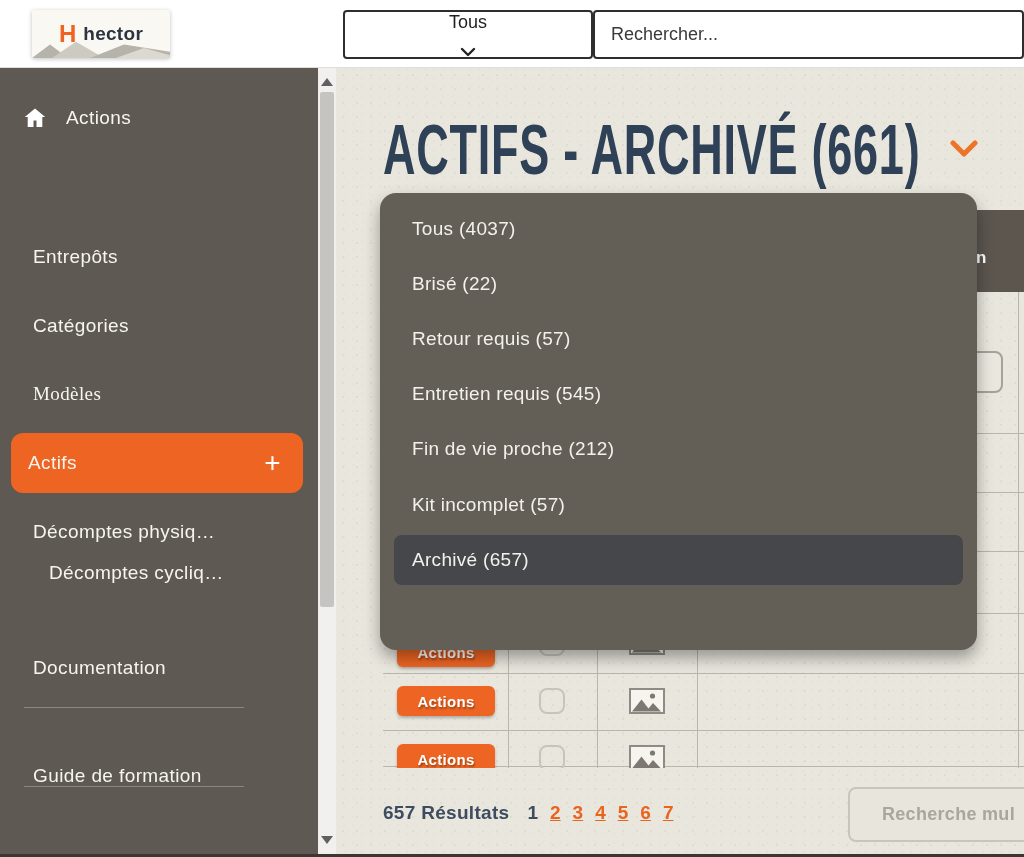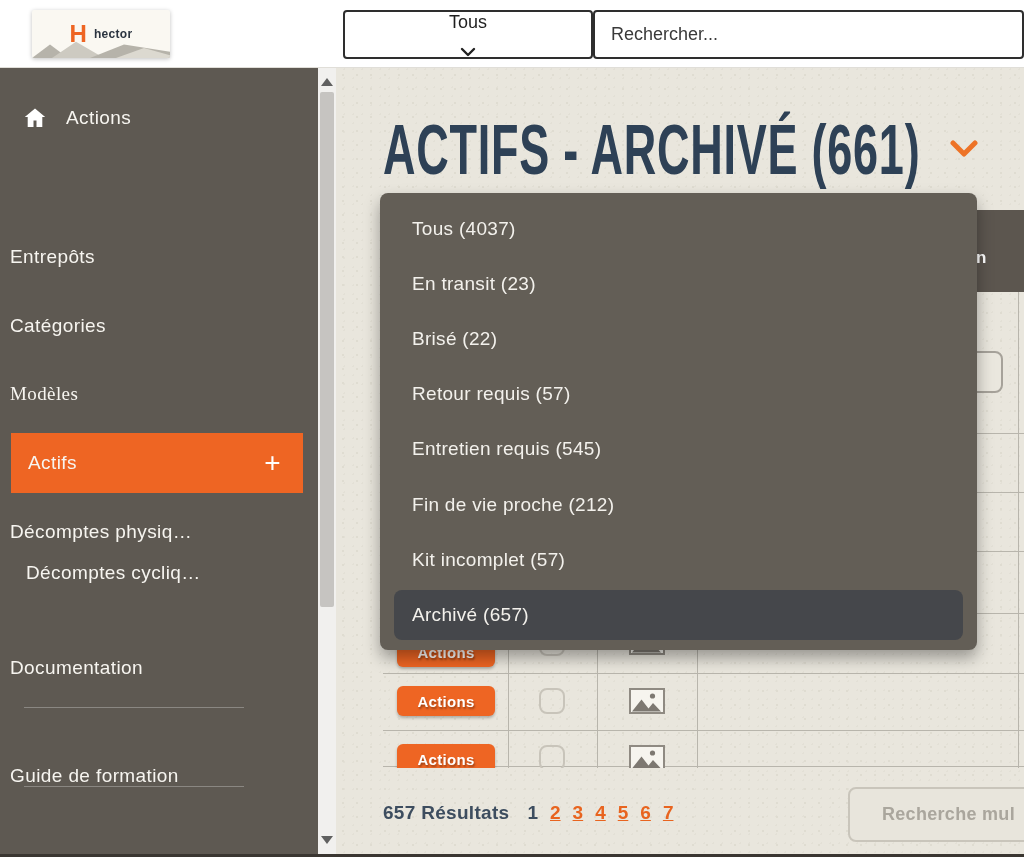--- a/index.html
+++ b/index.html
@@ -21,40 +21,40 @@
     width:1024px;height:857px;position:relative;overflow:hidden;
     font-family:"Liberation Sans","DejaVu Sans",sans-serif;
     background:#ffffff;
   }
   
   .topbar{position:absolute;left:0;top:0;width:1024px;height:68px;background:#ffffff;border-bottom:1px solid #e0ded8;z-index:60;}
   .logo-card{position:absolute;left:32px;top:10px;width:138px;height:48px;background:#faf8f2;border-radius:2px;
     box-shadow:0 1px 4px rgba(0,0,0,.25);overflow:hidden;}
   .logo-inner{position:absolute;left:0;top:0;width:100%;height:100%;display:flex;align-items:center;justify-content:center;gap:7px;}
   .logo-mark{color:var(--orange);font-size:24px;font-weight:700;line-height:1;}
-  .logo-text{color:#2b3440;font-size:12px;font-weight:700;letter-spacing:.3px;}
+  .logo-text{color:#2b3440;font-size:19px;font-weight:700;letter-spacing:.3px;}
   .logo-mtns{position:absolute;left:0;bottom:0;width:138px;height:18px;}
   .scope-select{position:absolute;left:343px;top:10px;width:250px;height:49px;background:#fff;border:2px solid #2e2e2e;border-radius:4px;
     display:flex;align-items:center;padding:0 14px;cursor:pointer;flex-direction:column;}
   .scope-value{font-size:18px;color:#1f1f1f;flex:1;}
   .search-input{position:absolute;left:593px;top:10px;width:431px;height:49px;background:#fff;border:2px solid #2e2e2e;border-radius:4px;
     padding:0 16px;font-size:18px;color:#1f1f1f;font-family:"Liberation Sans","DejaVu Sans",sans-serif;}
   .search-input::placeholder{color:#3a3a3a;opacity:1;}
   
   .sidebar{position:absolute;left:0;top:68px;width:318px;height:786px;background:var(--sb-bg);z-index:40;}
   .sb-item{position:absolute;left:0;width:318px;height:40px;display:flex;align-items:center;color:var(--sb-text);
-    font-size:19px;letter-spacing:.4px;padding-left:10px;cursor:pointer;}
+    font-size:19px;letter-spacing:.4px;padding-left:33px;cursor:pointer;}
   .sb-item.has-icon{padding-left:22px;}
   .sb-item.has-icon .sb-label{margin-left:18px;}
   .sb-icon{width:26px;height:26px;display:inline-flex;align-items:center;justify-content:center;flex:0 0 26px;}
   .sb-icon svg{width:24px;height:24px;}
   .sb-trail{position:absolute;right:28px;display:inline-flex;align-items:center;}
   .sb-trail svg{width:18px;height:12px;}
   .sb-item.active-dark{left:11px;width:292px;height:64px;background:var(--sb-active-dark);border-radius:6px;padding-left:11px;}
-  .sb-item.active-orange{left:11px;width:292px;height:60px;background:var(--orange);border-radius:0;padding-left:17px;}
+  .sb-item.active-orange{left:11px;width:292px;height:60px;background:var(--orange);border-radius:12px;padding-left:17px;}
   .sb-plus{position:absolute;right:22px;font-size:28px;font-weight:400;color:#fff;line-height:1;}
   .sb-divider{position:absolute;left:24px;width:220px;height:1px;background:rgba(255,255,255,.28);}
   .p0{top:30px;}.p1{top:84px;}.p2{top:169px;}.p3{top:238px;}.p4{top:306px;font-family:Liberation Serif, serif;}
   .p5{top:365px;}.p6{top:444px;}.p7{top:485px;margin-left:16px;}.p8{top:580px;}
   .p9{top:639px;}.p10{top:688px;}.p11{top:718px;}.p12{top:736px;}
   
   .sb-scroll{position:absolute;left:318px;top:68px;width:18px;height:786px;background:#f1f0ee;z-index:45;}
   .sb-thumb{position:absolute;left:2px;top:24px;width:14px;height:515px;background:#c6c4c1;border-radius:2px;cursor:pointer;}
   .arr{position:absolute;left:3px;width:0;height:0;border-left:6px solid transparent;border-right:6px solid transparent;}
   .arr-up{top:10px;border-bottom:8px solid #606060;}
@@ -78,21 +78,21 @@
   .t-row{position:absolute;left:0;width:641px;height:0;}
   .act-btn{position:absolute;left:14px;width:98px;height:30px;background:var(--orange);border:none;border-radius:6px;
     color:#fff;font-size:15px;font-weight:700;letter-spacing:.3px;font-family:"Liberation Sans","DejaVu Sans",sans-serif;
     text-shadow:1px 2px 2px rgba(0,0,0,.35);box-shadow:0 2px 3px rgba(0,0,0,.25);cursor:pointer;}
   .cb{position:absolute;left:156px;width:26px;height:26px;border:2px solid #c8c4ba;border-radius:8px;cursor:pointer;}
   .img-ph{position:absolute;left:246px;width:36px;height:26px;}
   .r0 .act-btn{top:345px;}.r0 .cb{top:338px;}.r0 .img-ph{top:337px;}
   .r1 .act-btn{top:394px;}.r1 .cb{top:396px;}.r1 .img-ph{top:396px;}
   .r2 .act-btn{top:452px;}.r2 .cb{top:453px;}.r2 .img-ph{top:453px;}
   
-  .status-menu{position:absolute;left:380px;top:193px;width:597px;height:457px;background:var(--menu-bg);border-radius:8px;
+  .status-menu{position:absolute;left:380px;top:193px;width:597px;height:457px;background:var(--menu-bg);border-radius:16px;
     box-shadow:0 8px 16px rgba(0,0,0,.35);z-index:50;padding-top:8px;text-align:right;}
   .menu-item{height:55.2px;margin:0 14px;display:flex;align-items:center;padding-left:18px;border-radius:8px;
     color:#f3f1ec;font-size:19px;letter-spacing:.3px;cursor:pointer;}
   .menu-item.selected{background:var(--menu-sel);height:50px;margin-top:3px;margin-bottom:2.2px;}
   
   .pagination{position:absolute;left:383px;top:796px;height:34px;display:flex;align-items:center;z-index:10;}
   .results-text{color:#3d4d5f;font-size:19px;font-weight:600;letter-spacing:.3px;margin-right:18px;}
   .page-current{color:#3d4d5f;font-size:19px;font-weight:700;margin-right:6px;}
   .page-link{color:var(--orange-link);font-size:19px;font-weight:700;text-decoration:underline;margin:0 6px;cursor:pointer;}
   .multi-search-btn{position:absolute;left:848px;top:787px;width:240px;height:55px;background:#e8e5dc;border:2px solid #c9c5bb;
@@ -225,23 +225,20 @@
           </svg></div>
       </div>
     </div>
 </div>
 
 <div class="status-menu">
     <div class="menu-item">
       <span class="menu-label">Tous (4037)</span>
     </div>
     <div class="menu-item">
-      <span class="menu-label">En transit (23)</span>
-    </div>
-    <div class="menu-item">
       <span class="menu-label">Brisé (22)</span>
     </div>
     <div class="menu-item">
       <span class="menu-label">Retour requis (57)</span>
     </div>
     <div class="menu-item">
       <span class="menu-label">Entretien requis (545)</span>
     </div>
     <div class="menu-item">
       <span class="menu-label">Fin de vie proche (212)</span>

